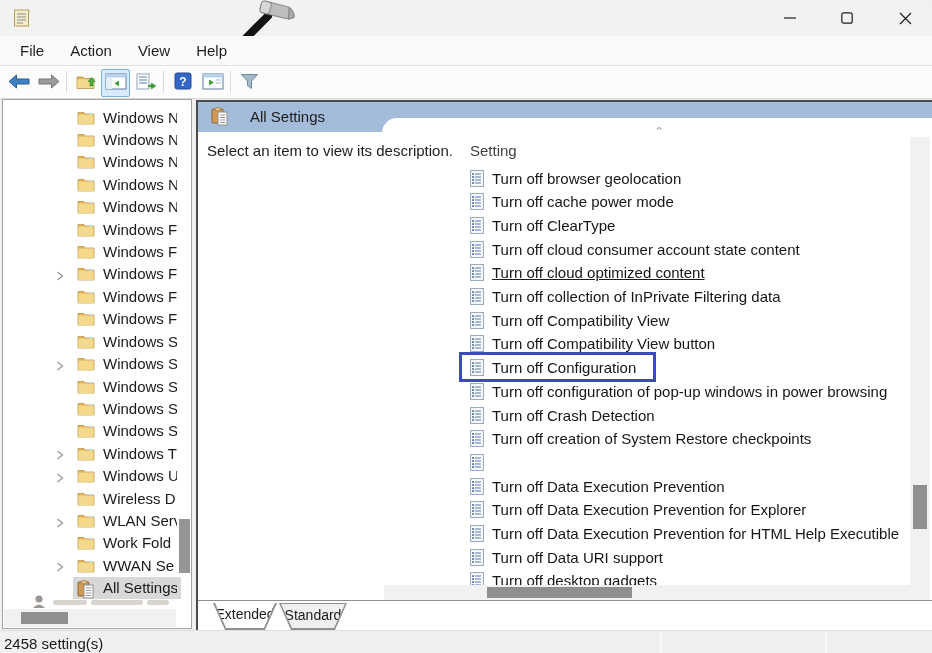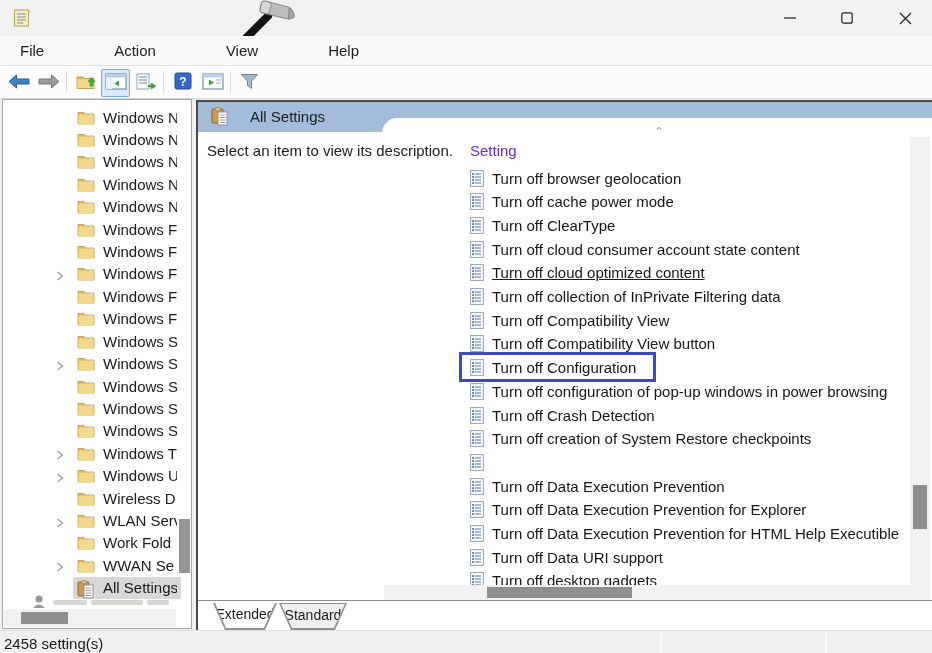--- a/index.html
+++ b/index.html
@@ -6,21 +6,21 @@
   body{width:932px;height:653px;overflow:hidden;background:#f0f0f0;
        font-family:"Liberation Sans","DejaVu Sans",sans-serif;color:#1b1b1b;position:relative;}
   .abs{position:absolute;}
   
   #titlebar{left:0;top:0;width:932px;height:36px;background:#f2f2f2;border-radius:8px 8px 0 0;}
   #app-icon{left:12px;top:8px;width:20px;height:20px;}
   #title-text{left:40px;top:8px;font-size:15px;color:#1b1b1b;white-space:nowrap;}
   .win-ctl{top:0;width:46px;height:36px;display:flex;align-items:center;justify-content:center;}
   #hammer{left:234px;top:0px;width:66px;height:44px;pointer-events:none;}
   
-  #menubar{left:0;top:36px;width:932px;height:29px;background:#fafafa;border-bottom:1px solid #e2e2e2;display:flex;align-items:center;gap:44px;}
+  #menubar{left:0;top:36px;width:932px;height:29px;background:#fafafa;border-bottom:1px solid #e2e2e2;display:flex;align-items:center;}
   .menu-item{font-size:15px;color:#1d1d1d;padding:4px 12px;margin-left:2px;white-space:nowrap;}
   .menu-item:first-child{margin-left:8px;}
   
   #toolbar{left:0;top:66px;width:932px;height:32px;background:#fcfcfc;border-bottom:1px solid #d6d6d6;}
   .tb-btn{top:69px;width:27px;height:26px;display:flex;align-items:center;justify-content:center;border:1px solid transparent;border-radius:2px;}
   .tb-btn.active{background:#d9eafb;border:1px solid #7ab0de;}
   .tb-sep{top:71px;width:1px;height:22px;background:#dcdcdc;}
   
   #tree-panel{left:2px;top:99px;width:190px;height:530px;background:#ffffff;border:1px solid #a6a6a6;box-sizing:border-box;overflow:hidden;}
   .tree-row{position:absolute;left:0;width:188px;height:22px;display:flex;align-items:center;}
@@ -34,21 +34,21 @@
   #tree-partial-row{left:24px;top:495px;width:150px;height:14px;opacity:.55;}
   
   #main-panel{left:196px;top:100px;width:736px;height:530px;background:#ffffff;border-left:2px solid #4a4a4a;border-top:2px solid #4a4a4a;box-sizing:border-box;}
   #header-band{position:absolute;left:0;top:0;width:734px;height:30px;background:#a3bcd9;}
   #header-icon{position:absolute;left:13px;top:5px;width:20px;height:20px;}
   #header-title{position:absolute;left:52px;top:6px;font-size:15px;color:#1c1c1c;}
   #white-tab{position:absolute;left:184px;top:16px;width:550px;height:15px;background:#ffffff;border-top-left-radius:15px;}
   #list-up-chevron{position:absolute;left:454px;top:24px;width:14px;height:10px;color:#9a9a9a;font-size:11px;line-height:10px;text-align:center;}
   #desc-text{position:absolute;left:9px;top:40px;width:250px;font-size:15px;color:#1d1d1d;}
   #list-pane{position:absolute;left:264px;top:40px;width:450px;height:440px;}
-  #list-header{position:absolute;left:8px;top:0;font-size:15px;color:#6d28d9;}
+  #list-header{position:absolute;left:8px;top:0;font-size:15px;color:#404040;}
   .list-row{position:absolute;left:0;height:22px;display:flex;align-items:center;}
   .list-icon{width:14px;height:17px;margin-left:8px;flex:none;}
   .list-label{margin-left:8px;font-size:15px;color:#161616;white-space:nowrap;}
   #annotation-box{position:absolute;left:-3px;width:197px;height:30px;border:3px solid #3b49c4;box-sizing:border-box;z-index:5;}
   #list-vscroll{position:absolute;left:712px;top:35px;width:20px;height:463px;background:#f1f1f1;}
   #list-vscroll-thumb{position:absolute;left:3px;top:348px;width:14px;height:44px;background:#8f8f8f;}
   #list-hscroll{position:absolute;left:186px;top:483px;width:526px;height:15px;background:#f1f1f1;}
   #list-hscroll-thumb{position:absolute;left:103px;top:2px;width:145px;height:11px;background:#8f8f8f;}
   #panel-bottom-line{position:absolute;left:0;top:498px;width:734px;height:1px;background:#8f8f8f;}
   

